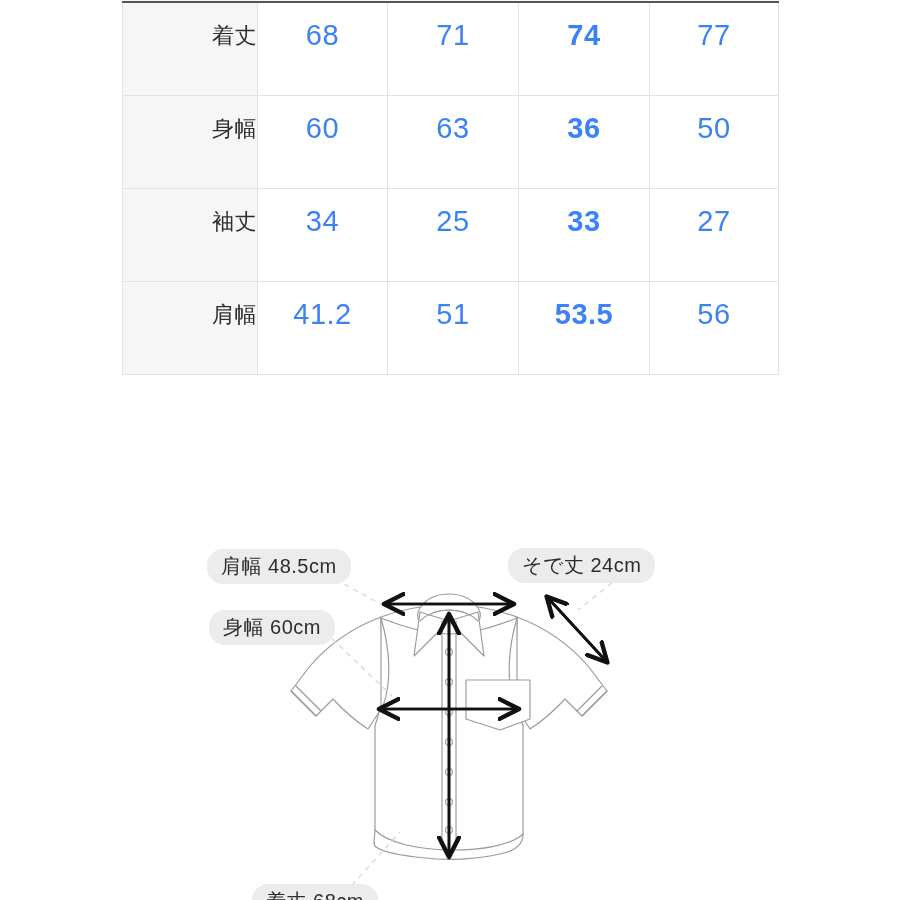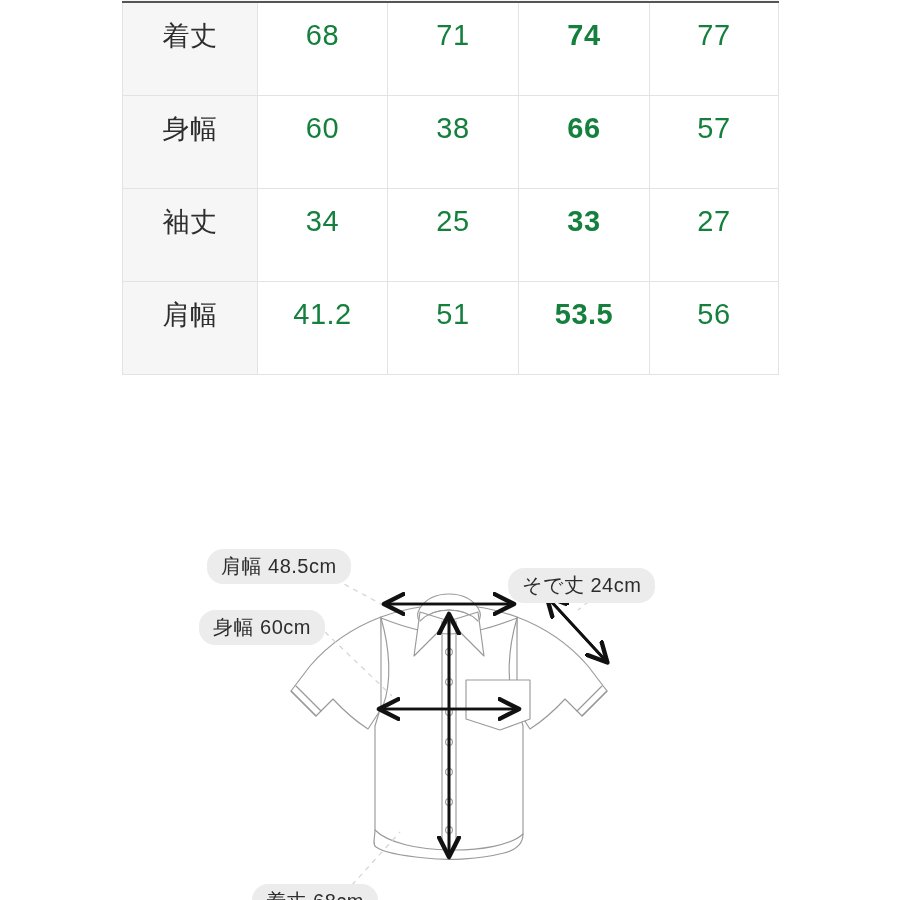--- a/index.html
+++ b/index.html
@@ -17,21 +17,21 @@
     left:122px; top:-52px;
     width:651px;
     border-collapse:collapse;
     table-layout:fixed;
   }
   .size-table td{
     border:1px solid #e3e3e3;
     padding:0;
     text-align:center;
     vertical-align:top;
-    color:#15803d;
+    color:#3b82f6;
   }
   .size-table .hdr-row td{
     background:#f6f6f6;
     border-color:#ffffff;
     border-bottom:2px solid #555555;
     height:52px;
     vertical-align:bottom;
   }
   .size-table .hdr-row td .hdr-txt{
     display:block;
@@ -51,21 +51,22 @@
   }
   .cellpad{
     display:block;
     padding-top:16px;
     font-size:29px;
     line-height:32px;
     letter-spacing:.5px;
   }
   .rowlabel .cellpad{
     padding-top:17px;
-    font-size:27px;
+    font-size:22px;
+    text-align:right;
   }
   .size-table .c1{width:129px;}
   .size-table .c2{width:130px;}
   .size-table .c3{width:130px;font-weight:bold;}
   .size-table .c4{width:128px;margin-top:12px;}
 
   
   .diagram{
     position:absolute;
     left:0; top:500px;
@@ -78,22 +79,22 @@
     background:#ececec;
     border-radius:16px;
     color:#2d2d2d;
     font-size:20px;
     line-height:20px;
     padding:7px 14px 8px 14px;
     white-space:nowrap;
     letter-spacing:.5px;
   }
   #pill-kata{left:207px; top:549px;}
-  #pill-sode{left:508px; top:568px;}
-  #pill-mihaba{left:199px; top:610px;}
+  #pill-sode{left:508px; top:548px;}
+  #pill-mihaba{left:209px; top:610px;}
   #pill-kitake{left:252px; top:884px;}
 </style>
 </head>
 <body>
 
 <table class="size-table">
   <tbody>
     <tr class="hdr-row">
       <td class="rowlabel">
         <span class="hdr-txt">(cm)</span>
@@ -123,27 +124,27 @@
     </tr>
 
     <tr class="data-row">
       <td class="rowlabel">
         <span class="cellpad">身幅</span>
       </td>
       <td class="c1">
           <span class="cellpad">60</span>
         </td>
       <td class="c2">
-          <span class="cellpad">38</span>
-        </td>
-      <td class="c3">
-          <span class="cellpad">66</span>
-        </td>
-      <td class="c4">
-          <span class="cellpad">57</span>
+          <span class="cellpad">63</span>
+        </td>
+      <td class="c3">
+          <span class="cellpad">36</span>
+        </td>
+      <td class="c4">
+          <span class="cellpad">50</span>
         </td>
     </tr>
 
     <tr class="data-row">
       <td class="rowlabel">
         <span class="cellpad">袖丈</span>
       </td>
       <td class="c1">
           <span class="cellpad">34</span>
         </td>

